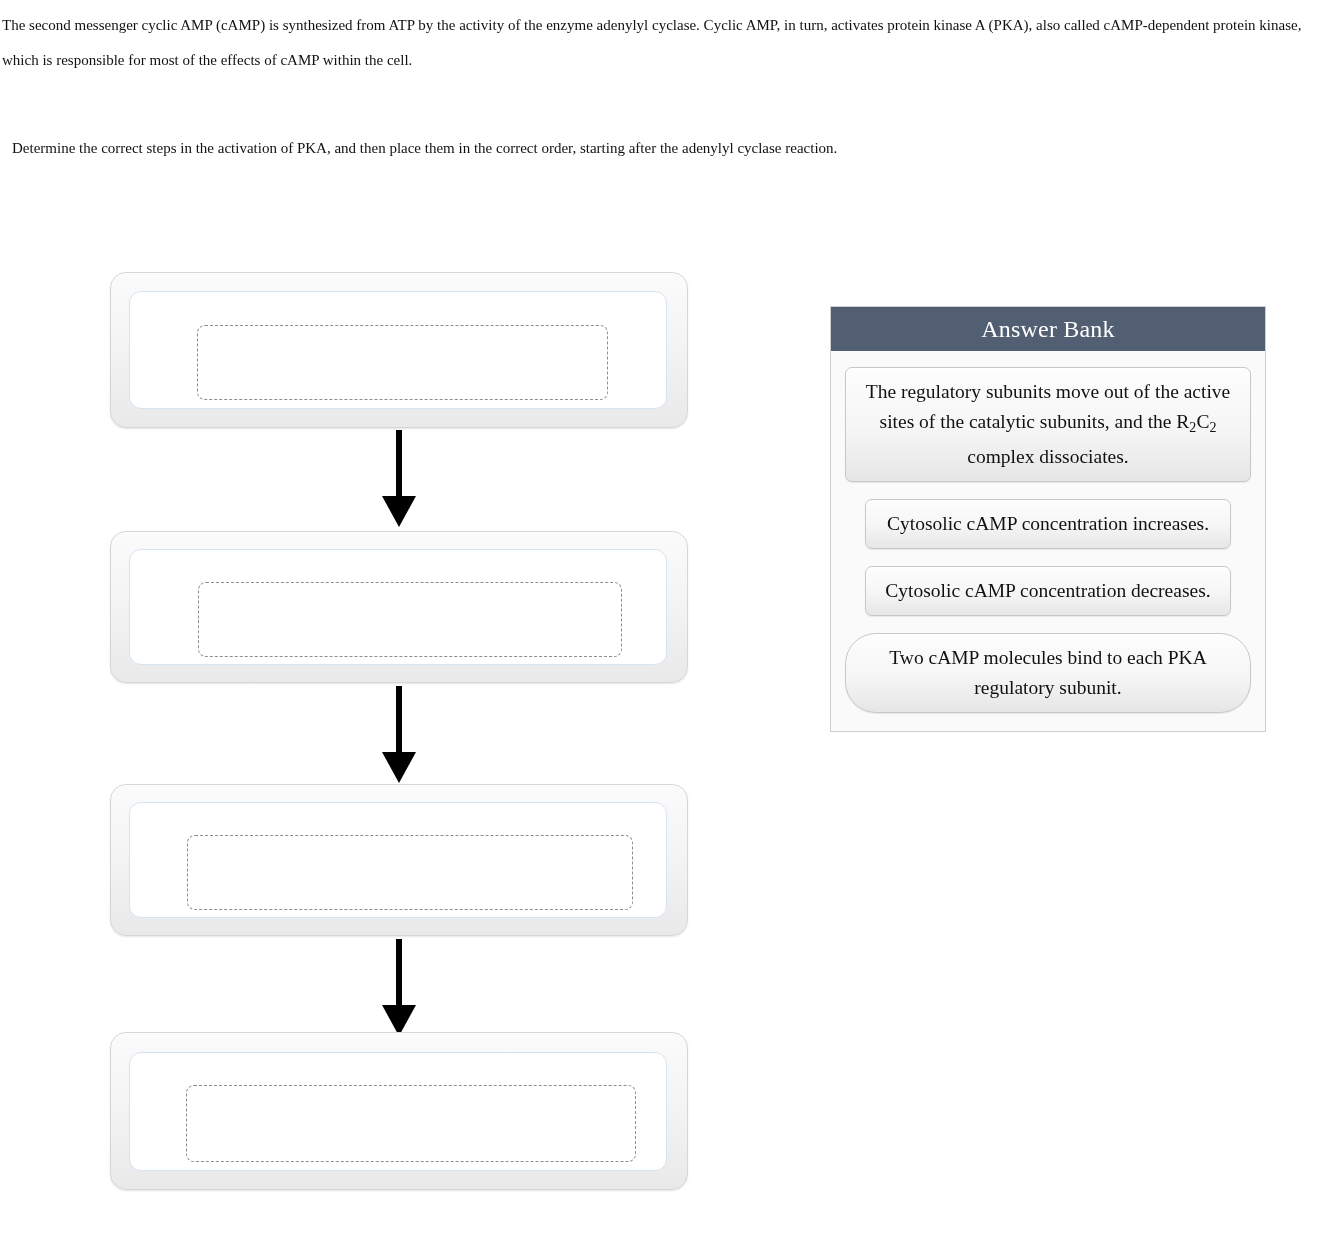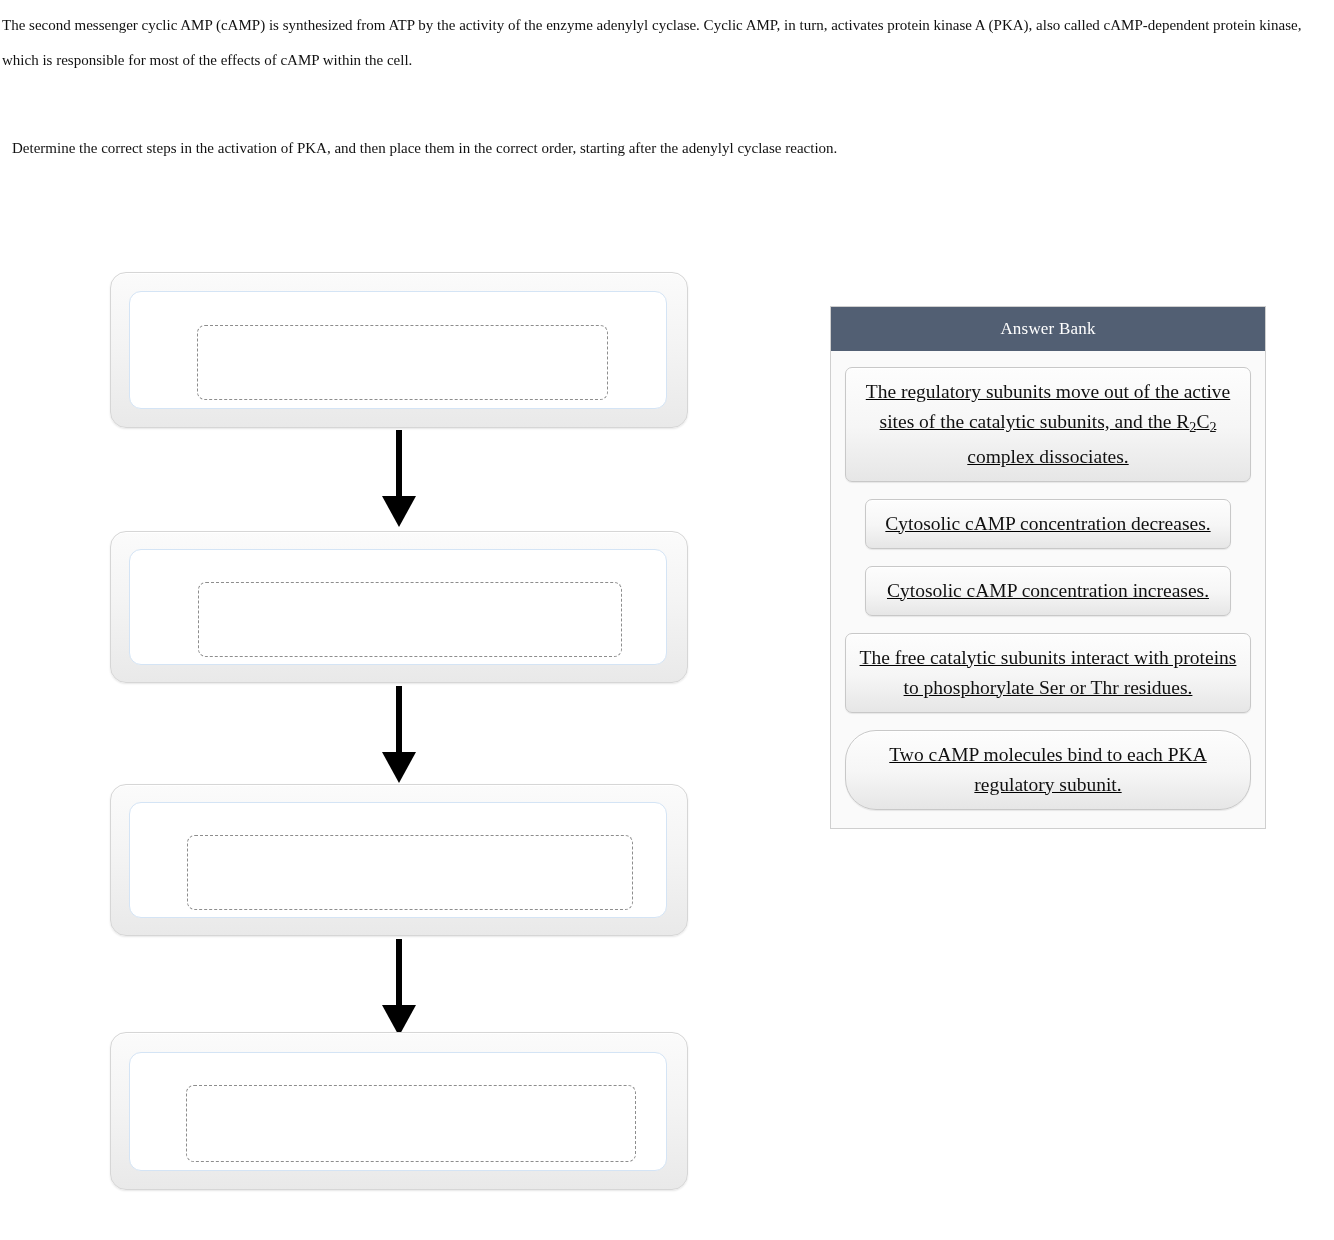--- a/index.html
+++ b/index.html
@@ -75,26 +75,25 @@
     box-sizing: border-box;
     background: #fafafa;
     border: 1px solid #cfcfcf;
   }
   #answer-bank-header {
     height: 44px;
     line-height: 44px;
     text-align: center;
     background: #525f73;
     color: #ffffff;
-    font-size: 17px;
+    font-size: 24px;
     letter-spacing: 0.2px;
   }
   #answer-bank-items {
     padding: 16px 0 18px 0;
-    text-decoration: underline;
   }
   .bank-item {
     box-sizing: border-box;
     margin: 0 auto 17px auto;
     background: linear-gradient(180deg, #fdfdfd 0%, #f6f6f6 52%, #e6e6e6 100%);
     border: 1px solid #c8c8c8;
     border-radius: 7px;
     box-shadow: 0 1px 1px rgba(0,0,0,0.08), inset 0 1px 0 #ffffff;
     text-align: center;
     font-size: 19.5px;
@@ -159,18 +158,17 @@
     </div>
   </div>
 
 </div>
 
 <div id="answer-bank">
   <div id="answer-bank-header">Answer Bank</div>
 
   <div id="answer-bank-items">
     <div class="bank-item wide">The regulatory subunits move out of the active sites of the catalytic subunits, and the R<sub>2</sub>C<sub>2</sub> complex dissociates.</div>
+    <div class="bank-item narrow">Cytosolic cAMP concentration increases.</div>
     <div class="bank-item narrow">Cytosolic cAMP concentration decreases.</div>
-    <div class="bank-item narrow">Cytosolic cAMP concentration increases.</div>
-    <div class="bank-item wide">The free catalytic subunits interact with proteins to phosphorylate Ser or Thr residues.</div>
     <div class="bank-item wide">Two cAMP molecules bind to each PKA regulatory subunit.</div>
   </div>
 </div>
 
 </body></html>

